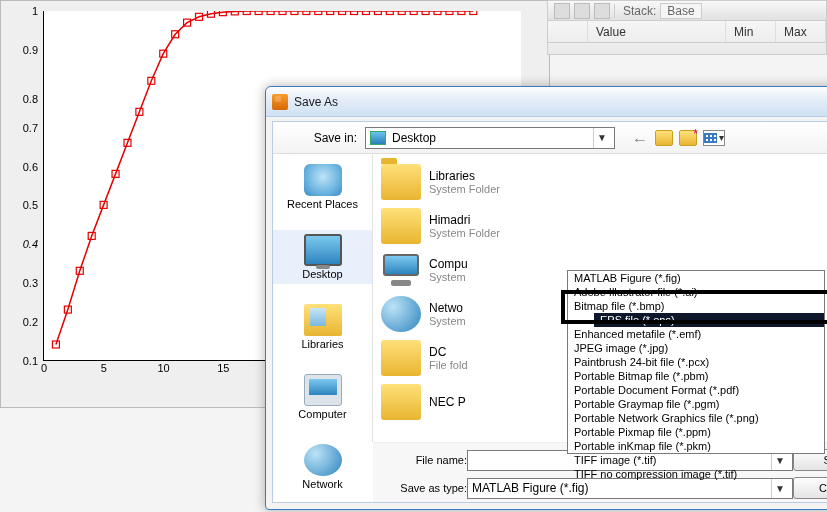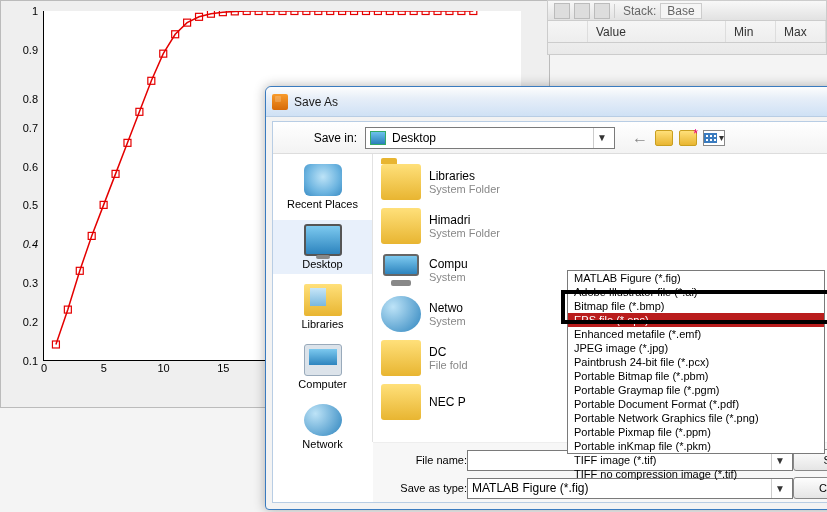--- a/index.html
+++ b/index.html
@@ -46,21 +46,21 @@
   .ti.back { color:#888; font-size:16px;}
   .ti.up { width:18px; height:16px; background:linear-gradient(#ffe07a,#e8b531); border:1px solid #c99f20; border-radius:2px;}
   .ti.newf { width:18px; height:16px; background:linear-gradient(#ffe07a,#e8b531); border:1px solid #c99f20; border-radius:2px; position:relative;}
   .ti.newf::after{content:"*"; position:absolute; top:-4px; right:-2px; color:#e08; font-size:12px;}
   .ti.view { width:22px; height:16px; background:#fff; border:1px solid #888; display:flex; align-items:center; justify-content:center;}
   .ti.view .grid { width:14px; height:10px; background:
      repeating-linear-gradient(#3a7bbf,#3a7bbf 2px,transparent 2px,transparent 4px),
      repeating-linear-gradient(90deg,#3a7bbf,#3a7bbf 2px,transparent 2px,transparent 4px);}
 
   .body { position:absolute; left:0; right:0; top:32px; bottom:60px; display:flex; }
-  .places { width:100px; border-right:1px solid #e2e2e2; display:flex; flex-direction:column; align-items:center; gap:6px; padding:6px 0; }
+  .places { width:100px; border-right:1px solid #e2e2e2; display:flex; flex-direction:column; align-items:center; gap:16px; padding:6px 0; }
   .place { display:flex; flex-direction:column; align-items:center; gap:2px; padding:4px; width:100%;}
   .place.sel { background: #e8f0fb; }
   .place .pic { width:38px; height:32px; }
   .place .cap { font-size:11px; color:#000; text-align:center; white-space:nowrap;}
   .ic-recent { background: radial-gradient(circle at 50% 40%, #bde3f7, #6cb4e0 60%, #3b8cc4); border-radius:6px;}
   .ic-desktop { background: linear-gradient(#7cc9ef,#2d84be); border:2px solid #555; border-radius:3px; position:relative;}
   .ic-desktop::after{content:"";position:absolute;left:10px;right:10px;bottom:-5px;height:4px;background:#888;border-radius:2px;}
   .ic-lib { background: linear-gradient(#ffe07a,#e8b531); border-radius:2px; position:relative;}
   .ic-lib::after{content:"";position:absolute;left:6px;top:4px;width:16px;height:18px;background:linear-gradient(#c7e6f8,#7ab8dd);}
   .ic-comp { background:#dce3ea;border:1px solid #9ab;border-radius:3px;position:relative;}
@@ -78,21 +78,21 @@
   .fic-user { background:linear-gradient(#ffe07a,#e8b531); border-radius:3px;}
   .fic-comp { position:relative;}
   .fic-comp::before{content:"";position:absolute;inset:2px 2px 12px 2px;background:linear-gradient(#7cc9ef,#2d84be);border:2px solid #666;border-radius:3px;}
   .fic-comp::after{content:"";position:absolute;left:10px;right:10px;bottom:2px;height:6px;background:#888;border-radius:2px;}
   .fic-net { background:radial-gradient(circle at 30% 30%,#bde3f7,#2d84be);border-radius:50%;}
   .fic-folder { background:linear-gradient(#ffe07a,#e8b531); border-radius:3px;}
 
   
   .typedrop { position:absolute; left:194px; top:116px; width:258px; background:#fff; border:1px solid #7a7a7a; max-height:184px; z-index:5; }
   .typedrop .opt { padding:1px 6px; font-size:11px; color:#000; white-space:nowrap;}
-  .typedrop .opt.sel { background:#b91c1c; color:#fff;}
+  .typedrop .opt.sel { background:#0f172a; color:#fff;margin-left:26px;}
   .blackrect { position:absolute; left:188px; top:136px; width:270px; height:34px; border:4px solid #000; z-index:6; pointer-events:none;}
 
   .scrollbar { position:absolute; right:2px; top:4px; bottom:4px; width:17px; background:#f1f1f1; border:1px solid #ddd; display:flex; flex-direction:column;}
   .scrollbar .arr { height:17px; background:linear-gradient(#f8f8f8,#e2e2e2); border:1px solid #ccc; display:flex;align-items:center;justify-content:center;font-size:9px;color:#666;}
   .scrollbar .track { flex:1;}
 
   .bottom { position:absolute; left:100px; right:0; bottom:0; height:60px; border-top:1px solid #eee; background:#f7f7f7; padding: 6px 10px; display:grid; grid-template-columns: 84px 1fr 86px; grid-template-rows: 1fr 1fr; gap:6px 0; align-items:center;}
   .bottom .rlabel { text-align:right; color:#000; font-size:11px;}
   .combo { height:21px; border:1px solid #7a7a7a; background:#fff; display:flex; align-items:center; padding:0 4px;}
   .combo .arrow { margin-left:auto; width:17px; height:19px; border-left:1px solid #ccc; display:flex;align-items:center;justify-content:center;}
@@ -280,22 +280,22 @@
           </div>
           <div class="typedrop" id="typedrop">
             <div class="opt">MATLAB Figure (*.fig)</div>
             <div class="opt">Adobe Illustrator file (*.ai)</div>
             <div class="opt">Bitmap file (*.bmp)</div>
             <div class="opt sel">EPS file (*.eps)</div>
             <div class="opt">Enhanced metafile (*.emf)</div>
             <div class="opt">JPEG image (*.jpg)</div>
             <div class="opt">Paintbrush 24-bit file (*.pcx)</div>
             <div class="opt">Portable Bitmap file (*.pbm)</div>
+            <div class="opt">Portable Document Format (*.pdf)</div>
             <div class="opt">Portable Graymap file (*.pgm)</div>
-            <div class="opt">Portable Document Format (*.pdf)</div>
             <div class="opt">Portable Network Graphics file (*.png)</div>
             <div class="opt">Portable Pixmap file (*.ppm)</div>
             <div class="opt">Portable inKmap file (*.pkm)</div>
             <div class="opt">TIFF image (*.tif)</div>
             <div class="opt">TIFF no compression image (*.tif)</div>
           </div>
         <div class="blackrect"></div>
         <div class="scrollbar">
           <div class="arr">▲</div>
           <div class="track"></div>

